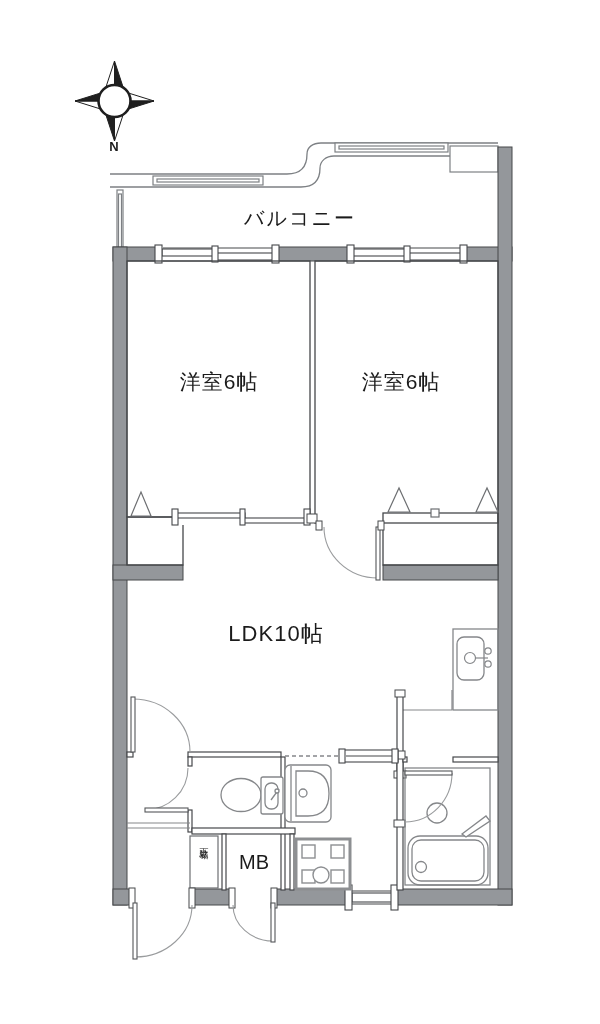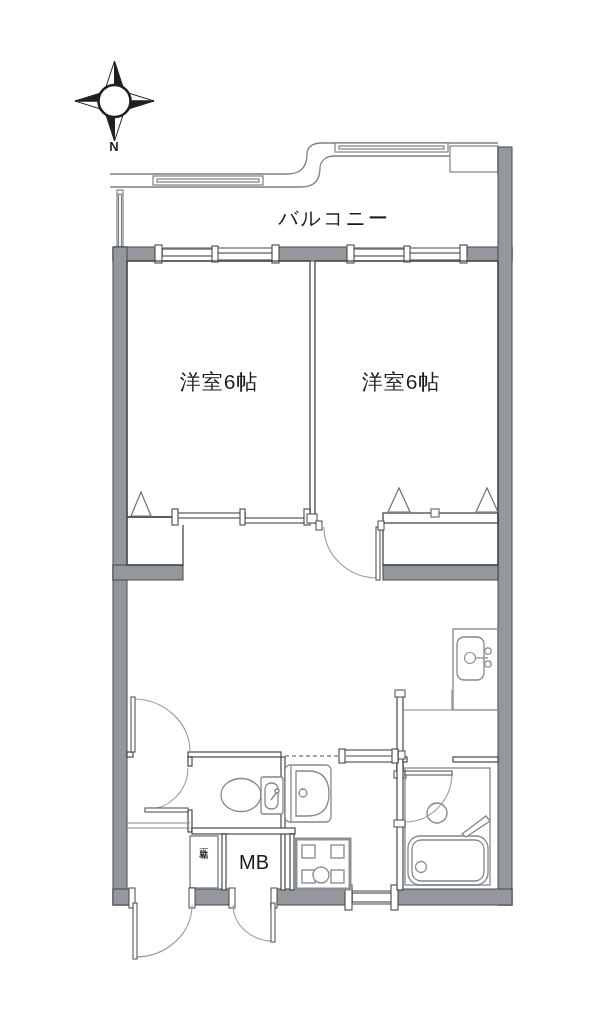--- a/index.html
+++ b/index.html
@@ -2,21 +2,21 @@
 <html><head>
 <meta charset="utf-8">
 <style>
   html,body{margin:0;padding:0;background:#fff;}
   #stage{position:relative;width:600px;height:1024px;background:#fff;overflow:hidden;
          font-family:"Liberation Sans","DejaVu Sans",sans-serif;}
   #plan-svg{position:absolute;left:0;top:0;}
   .plan-label{position:absolute;color:#1b1b1b;white-space:nowrap;
               font-family:"Liberation Sans","DejaVu Sans",sans-serif;}
   .lbl-center{text-align:center;}
-  .lbl-balcony{left:210px;top:205px;width:180px;font-size:20px;letter-spacing:2px;text-align:right;}
+  .lbl-balcony{left:210px;top:205px;width:180px;font-size:20px;letter-spacing:2px;}
   .lbl-bedl{left:139px;top:368px;width:160px;font-size:21px;letter-spacing:1px;}
   .lbl-bedr{left:321px;top:368px;width:160px;font-size:21px;letter-spacing:1px;}
   .lbl-ldk{left:176px;top:619px;width:200px;font-size:22px;letter-spacing:1px;}
   .lbl-mb{left:228px;top:851px;width:52px;font-size:20px;}
   .lbl-geta{left:197px;top:841px;height:48px;font-size:9px;writing-mode:vertical-rl;letter-spacing:1px;}
   .lbl-n{left:98px;top:139px;width:32px;font-size:13px;font-weight:bold;}
 </style>
 </head>
 <body>
 
@@ -236,15 +236,16 @@
     <polygon points="75,101 114.5,101 107,111" fill="#ffffff"></polygon>
     <polygon points="75,101 114.5,101 107,91" fill="#1f1f1f"></polygon>
     <circle cx="114.5" cy="101" r="16" fill="#ffffff" stroke="#1f1f1f" stroke-width="2.6"></circle>
   </g>
 </svg>
 
   <div class="plan-label lbl-n lbl-center">N</div>
   <div class="plan-label lbl-balcony lbl-center">バルコニー</div>
   <div class="plan-label lbl-bedl lbl-center">洋室6帖</div>
   <div class="plan-label lbl-bedr lbl-center">洋室6帖</div>
+  <div class="plan-label lbl-ldk lbl-center">LDK10帖</div>
   <div class="plan-label lbl-mb lbl-center">MB</div>
   <div class="plan-label lbl-geta">下駄箱</div>
 </div>
 
 </body></html>

